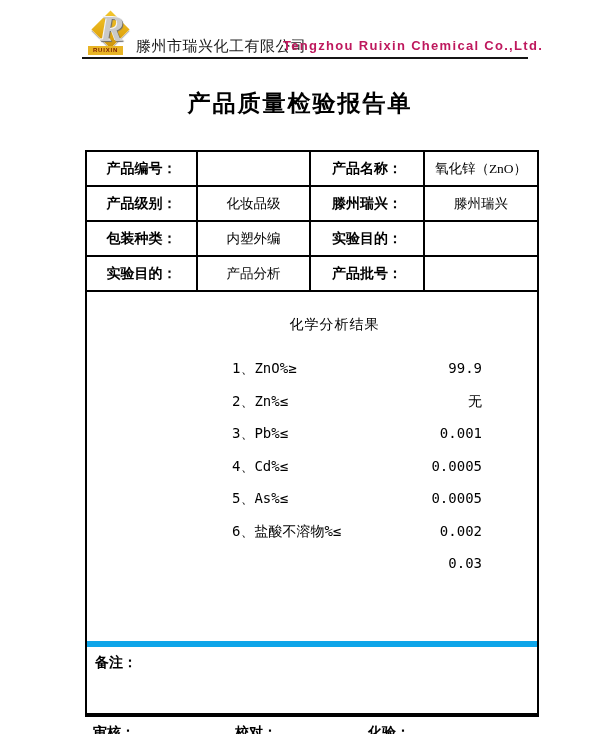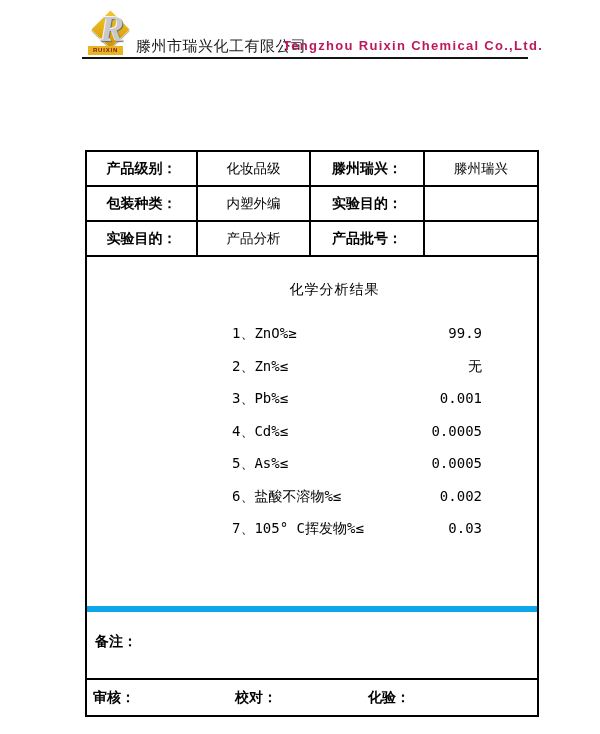--- a/index.html
+++ b/index.html
@@ -42,44 +42,51 @@
 
   .analysis { position:relative; height:355px; box-sizing:border-box; border-bottom:6px solid #0ea5e9;padding-left:45px; }
   .analysis-heading { margin:0; padding-top:24px; height:16px; text-align:center;
                       font-family:"Liberation Serif", serif; font-weight:normal;
                       font-size:14px; letter-spacing:1px; }
   .items { margin-top:28px; }
   .item { height:32.5px; display:flex; align-items:flex-start; padding-left:100px; width:250px; }
   .item-label, .item-value { font-family:"DejaVu Sans Mono","Liberation Mono", monospace; font-size:14px; }
   .item-value { margin-left:auto; }
 
-  .remarks { height:68px; box-sizing:border-box; border-bottom:2px solid #000; padding:20px 8px; }
+  .remarks { height:68px; box-sizing:border-box; border-bottom:2px solid #000; padding:6px 8px; }
   .remarks-label { font-weight:bold; font-size:14px; }
 
   .signatures { position:relative; height:63px; }
   .sig { position:absolute; top:9px; font-weight:bold; font-size:14px; }
   .sig-review { left:6px; } .sig-proof { left:148px; } .sig-test { left:281px; }
 </style>
 </head>
 <body>
 
 <div class="page">
 
   <div class="logo">
     <div class="logo-diamond"></div>
     <div class="logo-r">R</div>
     <div class="logo-strip">RUIXIN</div>
   </div>
   <div class="company-cn">滕州市瑞兴化工有限公司</div>
   <div class="company-en">Tengzhou Ruixin Chemical Co.,Ltd.</div>
   <div class="header-rule"></div>
 
+  <div class="title">产品质量检验报告单</div>
 
   <div class="report-table">
 
+    <div class="info-row">
+      <div class="cell c1 lbl">产品编号：</div>
+      <div class="cell c2 val"></div>
+      <div class="cell c3 lbl">产品名称：</div>
+      <div class="cell c4 val">氧化锌（ZnO）</div>
+    </div>
 
     <div class="info-row">
       <div class="cell c1 lbl">产品级别：</div>
       <div class="cell c2 val">化妆品级</div>
       <div class="cell c3 lbl">滕州瑞兴：</div>
       <div class="cell c4 val">滕州瑞兴</div>
     </div>
 
     <div class="info-row">
       <div class="cell c1 lbl">包装种类：</div>
@@ -116,21 +123,20 @@
         </div>
         <div class="item">
           <span class="item-label">5、As%≤</span>
           <span class="item-value">0.0005</span>
         </div>
         <div class="item">
           <span class="item-label">6、盐酸不溶物%≤</span>
           <span class="item-value">0.002</span>
         </div>
         <div class="item">
-          <span class="item-label">7、105° C挥发物%≤</span>
           <span class="item-value">0.03</span>
         </div>
       </div>
     </div>
 
     <div class="remarks">
       <span class="remarks-label">备注：</span>
     </div>
 
     <div class="signatures">

